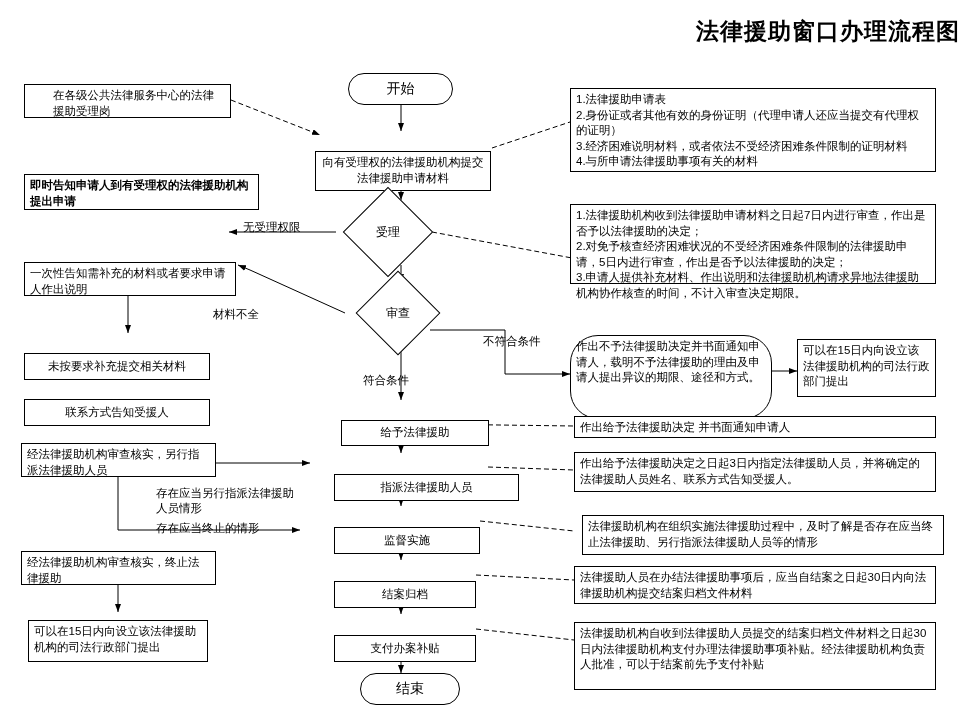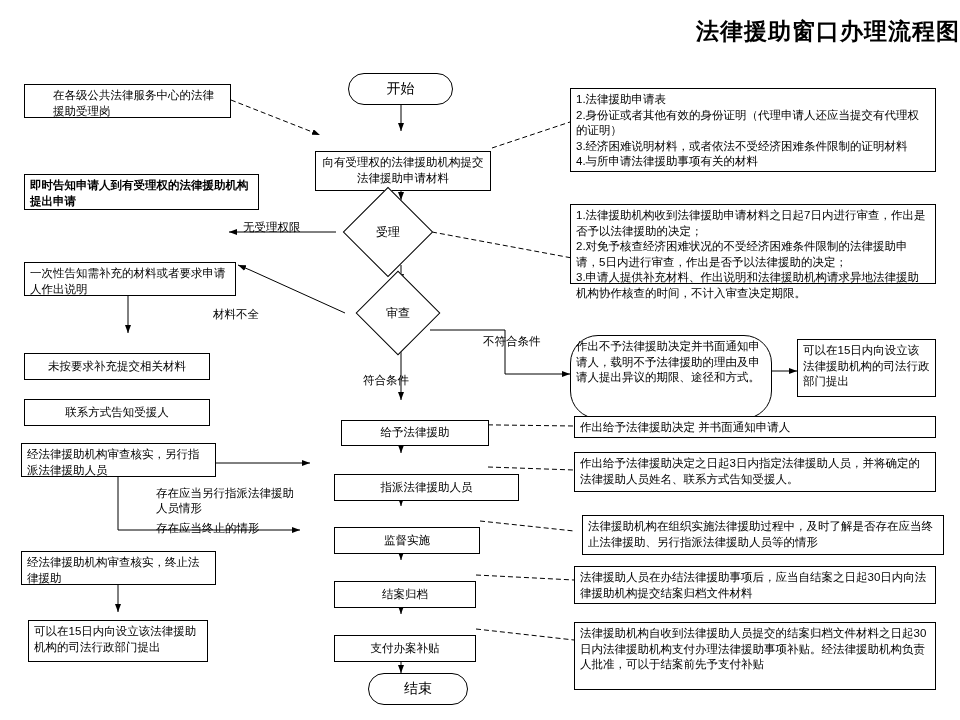--- a/index.html
+++ b/index.html
@@ -107,21 +107,21 @@
 <div class="diamond-label" style="left:356px;top:200px;width:64px;height:64px;">受理</div>
 
 <div class="diamond" style="left:368px;top:283px;width:60px;height:60px;"></div>
 <div class="diamond-label" style="left:368px;top:283px;width:60px;height:60px;">审查</div>
 
 <div class="box ctr" style="left:341px;top:400px;width:148px;height:26px;">给予法律援助</div>
 <div class="box ctr" style="left:334px;top:454px;width:185px;height:27px;">指派法律援助人员</div>
 <div class="box ctr" style="left:334px;top:507px;width:146px;height:27px;">监督实施</div>
 <div class="box ctr" style="left:334px;top:561px;width:142px;height:27px;">结案归档</div>
 <div class="box ctr" style="left:334px;top:615px;width:142px;height:27px;">支付办案补贴</div>
-<div class="term" style="left:368px;top:673px;width:100px;height:32px;">结束</div>
+<div class="term" style="left:360px;top:673px;width:100px;height:32px;">结束</div>
 
 <div class="box left" style="left:24px;top:84px;width:207px;height:34px;padding-left:28px;">在各级公共法律服务中心的法律援助受理岗</div>
 <div class="box left" style="left:24px;top:174px;width:235px;height:36px;font-weight:bold;">即时告知申请人到有受理权的法律援助机构提出申请</div>
 <div class="box left" style="left:24px;top:262px;width:212px;height:34px;">一次性告知需补充的材料或者要求申请人作出说明</div>
 <div class="box left ctr" style="left:24px;top:333px;width:186px;height:27px;">未按要求补充提交相关材料</div>
 <div class="box left ctr" style="left:24px;top:379px;width:186px;height:27px;">联系方式告知受援人</div>
 <div class="box left" style="left:21px;top:443px;width:195px;height:34px;">经法律援助机构审查核实，另行指派法律援助人员</div>
 <div class="box left" style="left:21px;top:551px;width:195px;height:34px;">经法律援助机构审查核实，终止法律援助</div>
 <div class="box left" style="left:28px;top:620px;width:180px;height:42px;">可以在15日内向设立该法律援助机构的司法行政部门提出</div>
 

